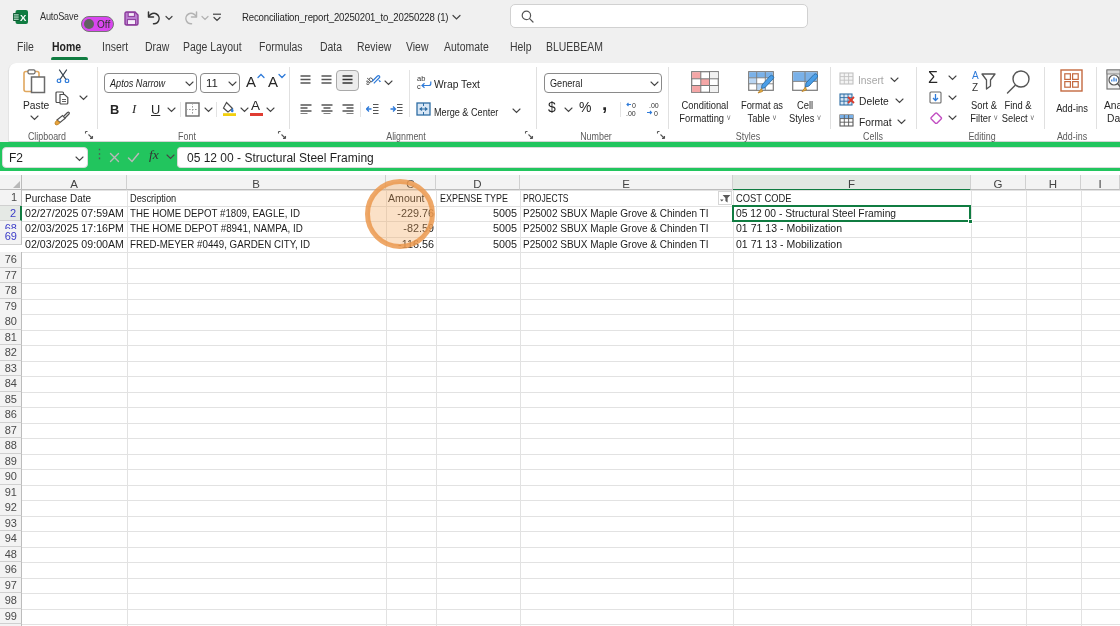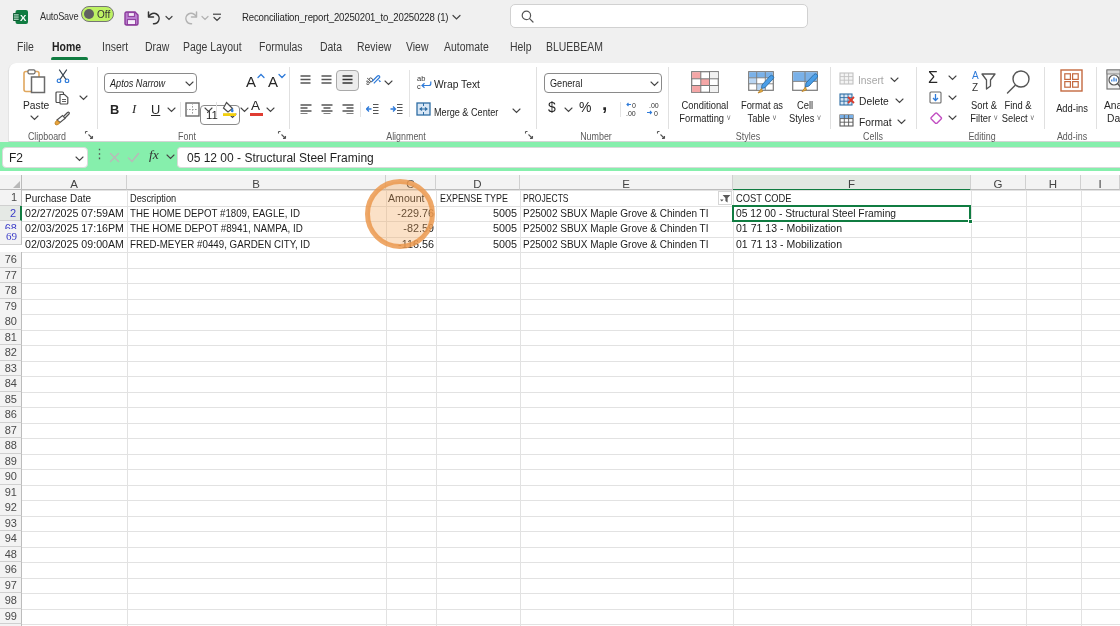--- a/index.html
+++ b/index.html
@@ -17,21 +17,21 @@
 .msep { position:absolute; width:1px; background:#e3e3e3; }
 .glabel { position:absolute; top:70px; font-size:10.6px; color:#5c5c5c; text-align:center; transform:scaleX(0.84); transform-origin:50% 50%; }
 .launch { position:absolute; top:70px; width:10px; height:10px; }
 .chev { position:absolute; }
 .rtxt { position:absolute; font-size:11.7px; color:#262626; transform:scaleX(0.88); transform-origin:0 50%; white-space:nowrap; }
 .rtxt.ctr { transform:scaleX(0.8); transform-origin:50% 50%; }
 .cv { display:inline-block; font-size:8.5px; position:relative; top:-1px; color:#555; }
 .rtxt[style*="text-align:center"] { transform-origin:50% 50%; }
 .greyed { color:#a6a6a6; }
 
-#fbar { left:0; top:142px; width:1120px; height:29px; background:#86efac; }
+#fbar { left:0; top:142px; width:1120px; height:29px; background:#22c55e; }
 .wbox { position:absolute; background:#fff; border:1px solid #dadada; border-radius:4px; }
 
 #grid { left:0; top:171px; width:1120px; height:455px; background:#fff; }
 .colhdr { position:absolute; top:4px; height:15px; background:#f3f3f3; border-right:1px solid #d0d0d0; border-bottom:1px solid #bcbcbc; color:#444; font-size:11.5px; text-align:center; line-height:18px; }
 .rowhdr { position:absolute; left:0; width:22px; background:#f3f3f3; border-right:1px solid #bcbcbc; border-bottom:1px solid #d0d0d0; color:#4a4a4a; font-size:11px; text-align:right; padding-right:4px; }
 .rowhdr.filt { color:#3b3bc8; }
 .gl-v { position:absolute; top:19px; width:1px; background:#e2e2e2; }
 .gl-h { position:absolute; left:22px; height:1px; background:#e2e2e2; }
 .cell { position:absolute; font-size:11.4px; color:#1c1c1c; white-space:nowrap; transform:scaleX(0.87); transform-origin:0 50%; }
 .cell.num, .cell[style*="text-align:right"] { transform-origin:100% 50%; }
@@ -43,21 +43,21 @@
   <svg class="abs" style="left:13px;top:10px" width="15" height="14" viewBox="0 0 15 14">
     <rect x="2.5" y="0" width="12.5" height="14" rx="2" fill="#107c41"></rect>
     <rect x="0" y="3" width="6.5" height="8" rx="0.8" fill="#0f5c33"></rect>
     <rect x="0.8" y="4.2" width="4.9" height="1.3" fill="#a8d8bd"></rect>
     <rect x="0.8" y="6.4" width="4.9" height="1.3" fill="#a8d8bd"></rect>
     <rect x="0.8" y="8.6" width="4.9" height="1.3" fill="#a8d8bd"></rect>
     <text x="10.2" y="10.8" font-size="9.5" font-weight="bold" fill="#fff" text-anchor="middle" font-family="Liberation Sans">X</text>
   </svg>
   <div class="abs" style="left:40px;top:11px;font-size:10.2px;color:#333;letter-spacing:-0.2px;transform:scaleX(0.9);transform-origin:0 50%;">AutoSave</div>
 
-  <div class="abs" style="left:81px;top:6px;width:33px;height:16px;border:1px solid #757575;border-radius:8px;background:#bef264;">
+  <div class="abs" style="left:81px;top:16px;width:33px;height:16px;border:1px solid #757575;border-radius:8px;background:#d946ef;">
     <div class="abs" style="left:2px;top:2px;width:10px;height:10px;border-radius:50%;background:#616161;"></div>
     <div class="abs" style="left:15px;top:1.5px;font-size:10px;color:#333;">Off</div>
   </div>
 
   <svg class="abs" style="left:124px;top:11px" width="15" height="15" viewBox="0 0 15 15">
     <path d="M1 2.5 Q1 1 2.5 1 L11 1 L14 4 L14 12.5 Q14 14 12.5 14 L2.5 14 Q1 14 1 12.5 Z" fill="#bb7fd0" stroke="#8b3a9b" stroke-width="1.4"></path>
     <rect x="4.2" y="1.6" width="6.2" height="3.8" fill="#f6eefa" stroke="#8b3a9b" stroke-width="1"></rect>
     <rect x="3.4" y="8.6" width="8.2" height="5" fill="#f6eefa" stroke="#8b3a9b" stroke-width="1"></rect>
   </svg>
 
@@ -153,21 +153,21 @@
       <path d="M1.5 1.5 L1.5 3.5 M1.5 1.5 L3.5 1.5 M8.5 8.5 L8.5 6 M8.5 8.5 L6 8.5 M4.5 4.5 L8 8" stroke="#555" stroke-width="1.1" fill="none"></path>
       <path d="M8.6 8.6 L5.8 8.6 L8.6 5.8 Z" fill="#555"></path>
     </svg>
 
 <div class="wbox" style="left:104px;top:13px;width:93px;height:20px;border-color:#8a8a8a;font-style:italic;">
   <div class="abs" style="left:5px;top:3px;font-size:11.4px;color:#1f1f1f;transform:scaleX(0.8);transform-origin:0 50%;">Aptos Narrow</div>
   <svg class="chev" style="left:80px;top:7px" width="9" height="6" viewBox="0 0 9 6">
         <path d="M1 1 L4.5 4.5 L8 1" fill="none" stroke="#444" stroke-width="1.1" stroke-linecap="round"></path>
       </svg>
 </div>
-<div class="wbox" style="left:200px;top:13px;width:40px;height:20px;border-color:#8a8a8a;margin-top:32px;">
+<div class="wbox" style="left:200px;top:13px;width:40px;height:20px;border-color:#8a8a8a;">
   <div class="abs" style="left:5px;top:3px;font-size:11.4px;color:#1f1f1f;">11</div>
   <svg class="chev" style="left:27px;top:7px" width="9" height="6" viewBox="0 0 9 6">
         <path d="M1 1 L4.5 4.5 L8 1" fill="none" stroke="#444" stroke-width="1.1" stroke-linecap="round"></path>
       </svg>
 </div>
 <div class="abs" style="left:246px;top:13px;font-size:15px;color:#262626;">A</div>
 <svg class="abs" style="left:257px;top:13px" width="8" height="6" viewBox="0 0 8 6">
       <path d="M1 4.5 L4 1.5 L7 4.5" fill="none" stroke="#2f7bd9" stroke-width="1.3" stroke-linecap="round"></path>
     </svg>
 <div class="abs" style="left:268px;top:13px;font-size:15px;color:#262626;">A</div>
@@ -442,21 +442,21 @@
 <div class="colhdr" style="left:386px;width:50px;">C</div>
 <div class="colhdr" style="left:436px;width:84px;">D</div>
 <div class="colhdr" style="left:520px;width:213px;">E</div>
 <div class="colhdr" style="left:733px;width:238px;background:#e2e8e2;border-bottom:2px solid #107c41;height:16px;">F</div>
 <div class="colhdr" style="left:971px;width:55px;">G</div>
 <div class="colhdr" style="left:1026px;width:55px;">H</div>
 <div class="colhdr" style="left:1081px;width:39px;">I</div>
 <div class="rowhdr" style="top:19px;height:15.5px;line-height:15.5px;">1</div>
 <div class="rowhdr filt" style="top:34.5px;height:15.5px;line-height:15.5px;background:#e5e9e5;border-right:2px solid #107c41;">2</div>
 <div class="rowhdr filt" style="top:50.0px;height:15.5px;line-height:15.5px;">68</div>
-<div class="rowhdr filt" style="top:58px;height:16px;line-height:15.5px;font-family:Liberation Serif, serif;">69</div>
+<div class="rowhdr filt" style="top:58px;height:16px;line-height:15.5px;">69</div>
 <div class="rowhdr" style="top:81.0px;height:15.5px;line-height:15.5px;">76</div>
 <div class="rowhdr" style="top:96.5px;height:15.5px;line-height:15.5px;">77</div>
 <div class="rowhdr" style="top:112.0px;height:15.5px;line-height:15.5px;">78</div>
 <div class="rowhdr" style="top:127.5px;height:27px;line-height:15.5px;">79</div>
 <div class="rowhdr" style="top:143.0px;height:15.5px;line-height:15.5px;">80</div>
 <div class="rowhdr" style="top:158.5px;height:15.5px;line-height:15.5px;">81</div>
 <div class="rowhdr" style="top:174.0px;height:15.5px;line-height:15.5px;">82</div>
 <div class="rowhdr" style="top:189.5px;height:15.5px;line-height:15.5px;">83</div>
 <div class="rowhdr" style="top:205.0px;height:15.5px;line-height:15.5px;">84</div>
 <div class="rowhdr" style="top:220.5px;height:15.5px;line-height:15.5px;">85</div>

